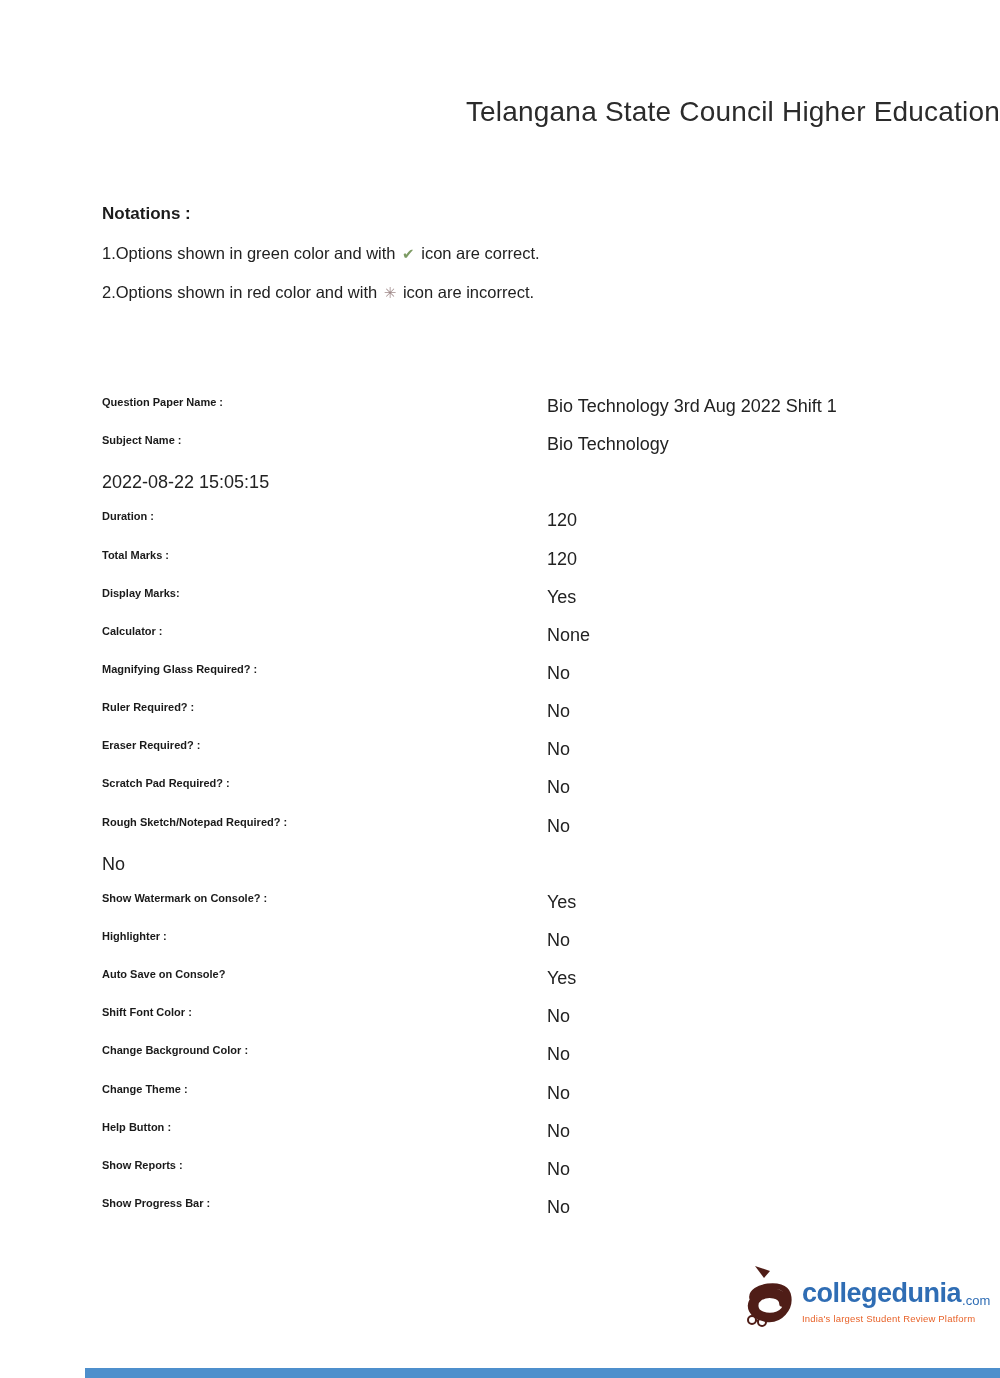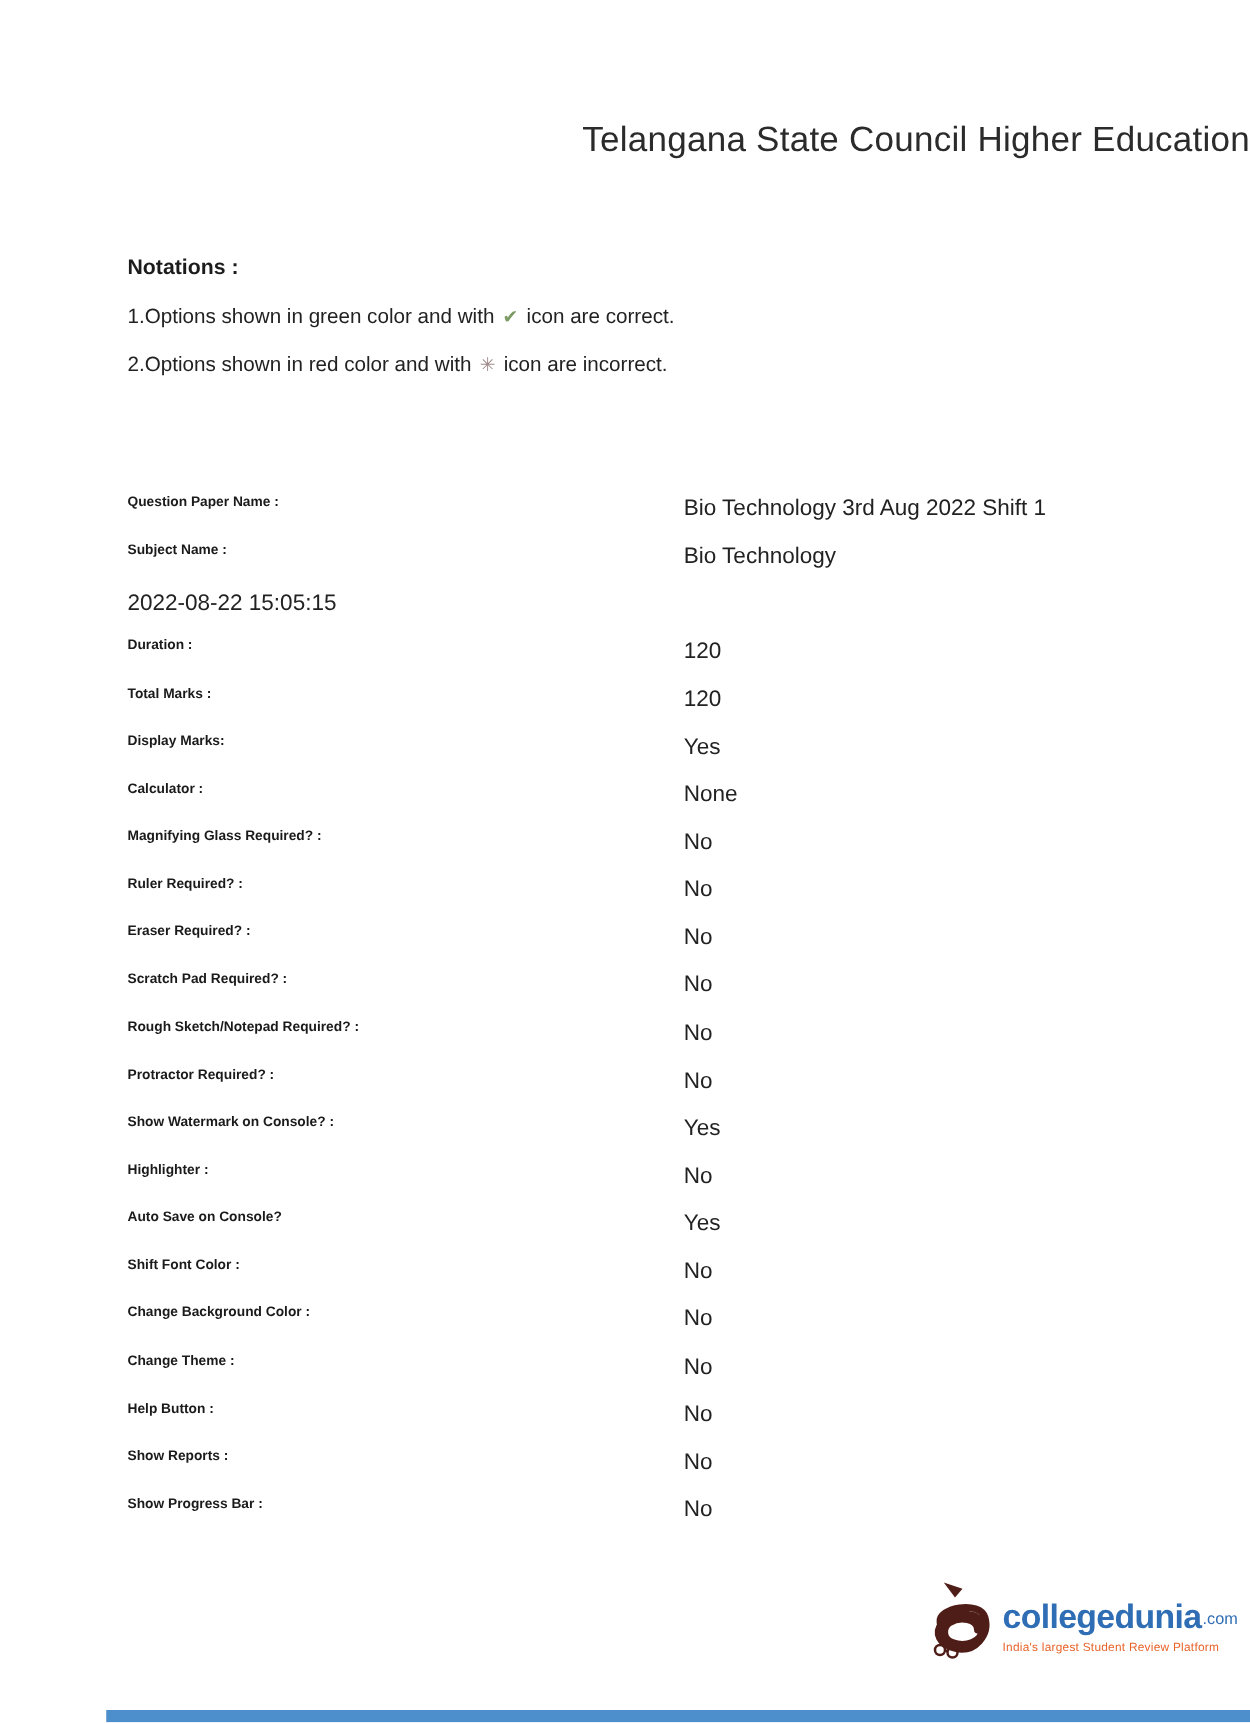--- a/index.html
+++ b/index.html
@@ -83,21 +83,21 @@
     width: 54px;
     height: 66px;
     flex: 0 0 54px;
     margin-right: 6px;
   }
   .logo-text-block {
     padding-top: 16px;
   }
   .brand-line {
     display: flex;
-    align-items: center;
+    align-items: flex-end;
     line-height: 1;
   }
   .brand-name {
     font-size: 27px;
     font-weight: bold;
     color: #2f6db4;
     letter-spacing: -0.5px;
   }
   .brand-suffix {
     font-size: 13px;
@@ -177,21 +177,20 @@
       </div>
       <div class="prop-row">
         <div class="prop-label">Scratch Pad Required? :</div>
         <div class="prop-value">No</div>
       </div>
       <div class="prop-row">
         <div class="prop-label">Rough Sketch/Notepad Required? :</div>
         <div class="prop-value">No</div>
       </div>
       <div class="prop-row">
-        <div class="prop-label">Protractor Required? :</div>
         <div class="prop-value">No</div>
       </div>
       <div class="prop-row">
         <div class="prop-label">Show Watermark on Console? :</div>
         <div class="prop-value">Yes</div>
       </div>
       <div class="prop-row">
         <div class="prop-label">Highlighter :</div>
         <div class="prop-value">No</div>
       </div>

